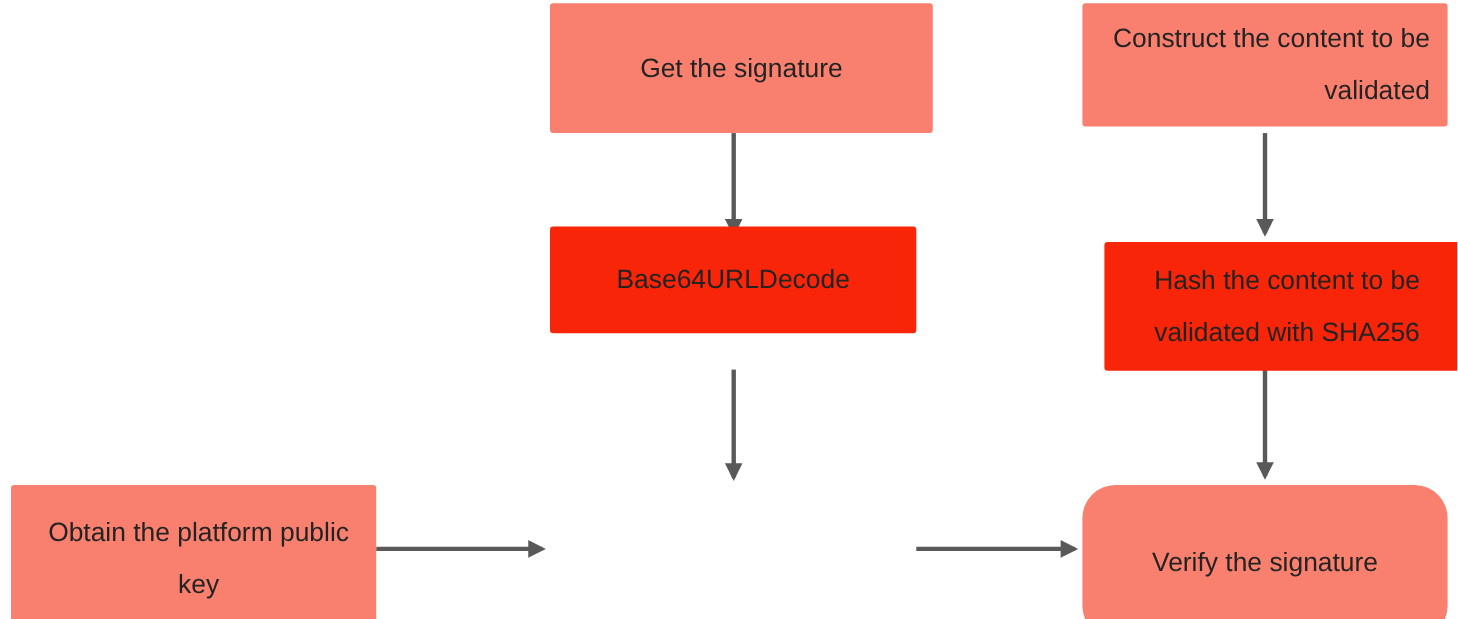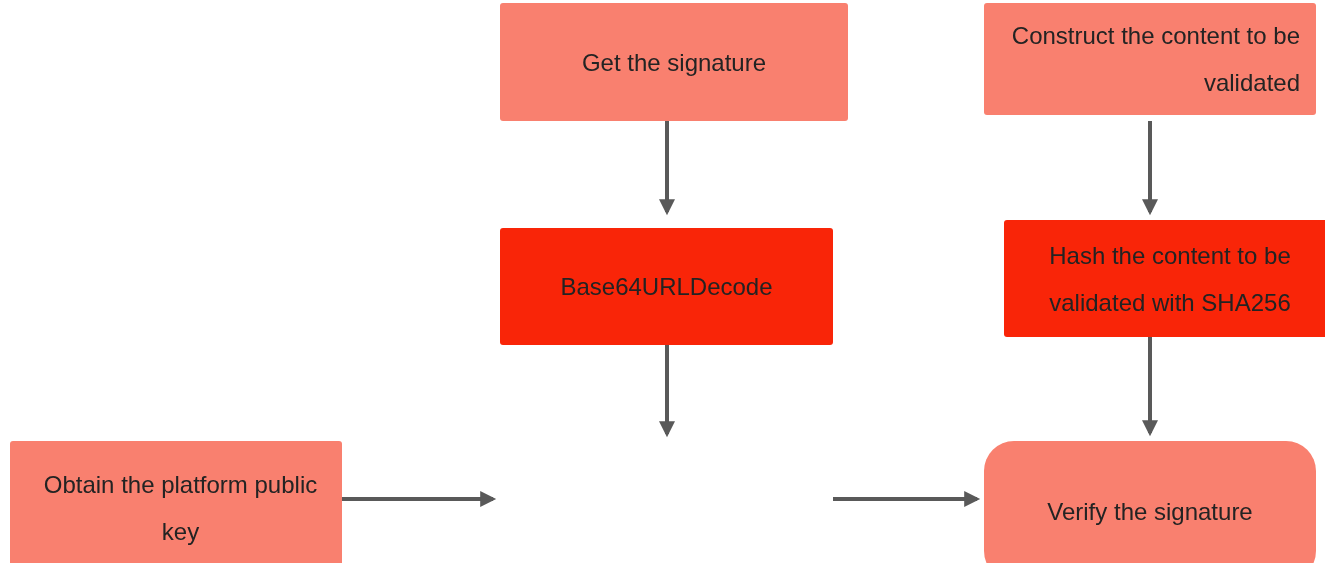--- a/index.html
+++ b/index.html
@@ -50,21 +50,21 @@
   .node.salmon { background: var(--node-fill-salmon, #f9806f); }
   .node.red    { background: var(--node-fill-red, #f92508); }
   .node.salmon-outlined {
     background: var(--node-fill-salmon, #f9806f);
     border: 2px solid var(--node-outline-red, #f92508);
     border-radius: 0;
   }
   
   .pos-get        { left: 500px; top: 3px;   width: 348px; height: 118px; }
   .pos-construct  { left: 984px; top: 3px;   width: 332px; height: 112px; text-align: right; }
-  .pos-b64        { left: 500px; top: 228px; width: 333px; height: 117px; }
+  .pos-b64        { left: 500px; top: 206px; width: 333px; height: 97px; }
   .pos-hash       { left: 984px; top: 220px; width: 332px; height: 117px; margin-left: 20px; }
   .pos-obtain     { left: 10px;  top: 441px; width: 332px; height: 133px; padding-left: 25px; }
   .pos-decrypt    { left: 501px; top: 442px; width: 331px; height: 115px; }
   .pos-verify     { left: 984px; top: 441px; width: 332px; height: 140px; border-radius: 30px; }
 </style>
 </head>
 <body>
 
 <div class="canvas">
 

